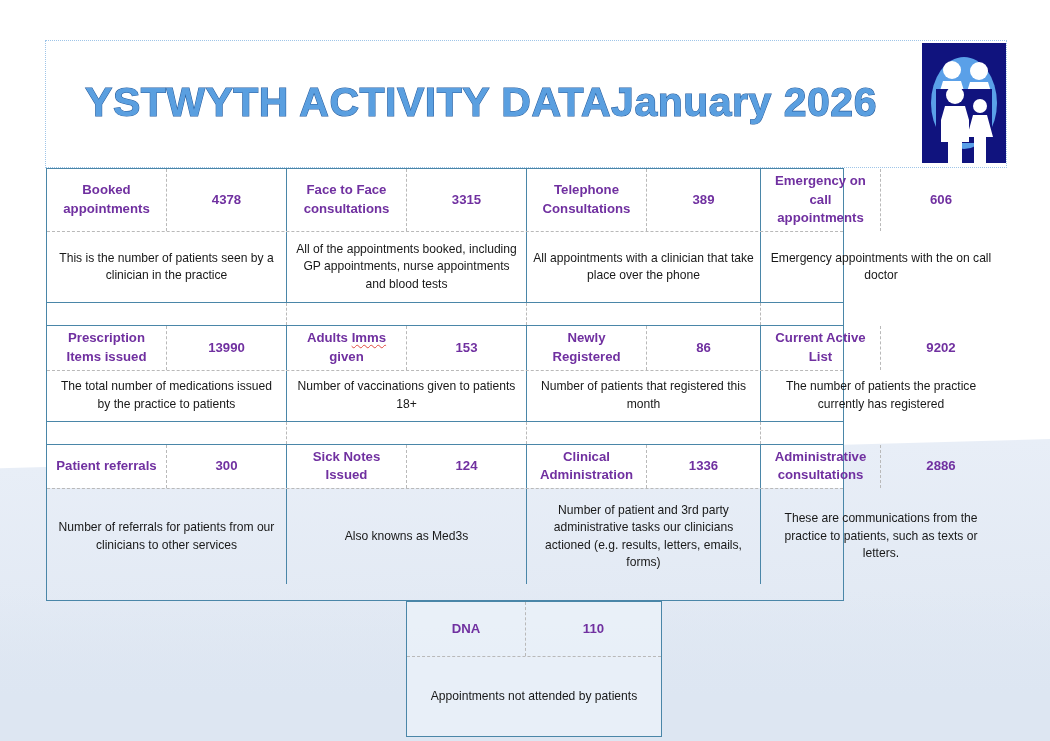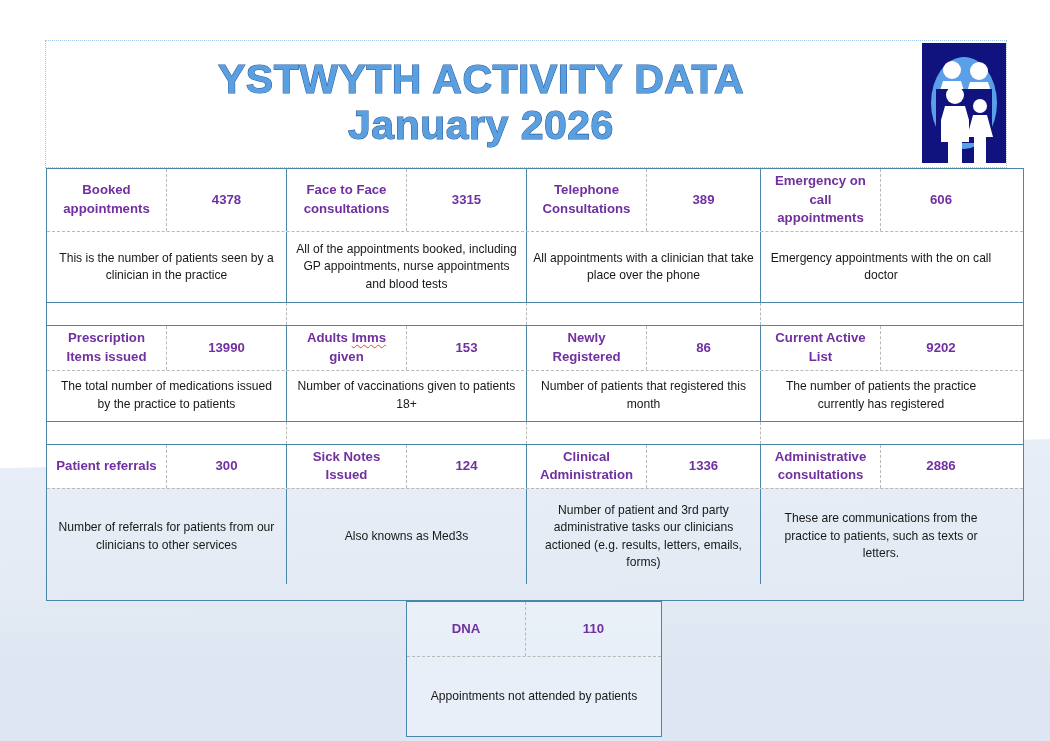--- a/index.html
+++ b/index.html
@@ -50,21 +50,20 @@
   #guide-title { left: 45px; top: 40px; width: 960px; height: 126px; }
 
   
   #title-block {
     position: absolute;
     left: 46px;
     top: 42px;
     width: 870px;
     height: 122px;
     display: flex;
-    flex-direction: column;
     align-items: center;
     justify-content: center;
   }
   .title-line {
     font-weight: bold;
     font-size: 41px;
     line-height: 1.12;
     letter-spacing: 0.5px;
     color: #5a9fe0;
     -webkit-text-stroke: 1.1px #2b5f9e;
@@ -88,21 +87,21 @@
 
   
   .tbl {
     position: absolute;
     border: 1.2px solid #4a86a8;
     background: transparent;
     box-sizing: border-box;
     display: flex;
     flex-direction: column;
   }
-  #tbl-main { left: 46px; top: 168px; width: 978px; height: 433px; }
+  #tbl-main { left: 46px; top: 168px; width: 798px; height: 433px; }
   #tbl-dna  { left: 406px; top: 601px; width: 256px; height: 136px;
               background: rgba(236,242,250,0.72); }
 
   .blk { display: flex; flex-direction: column; }
   .blk-spacer {
     height: 22px;
     border-top: 1.2px solid #4a86a8;
     border-bottom: 1.2px solid #4a86a8;
     background: #ffffff;
     display: flex;

